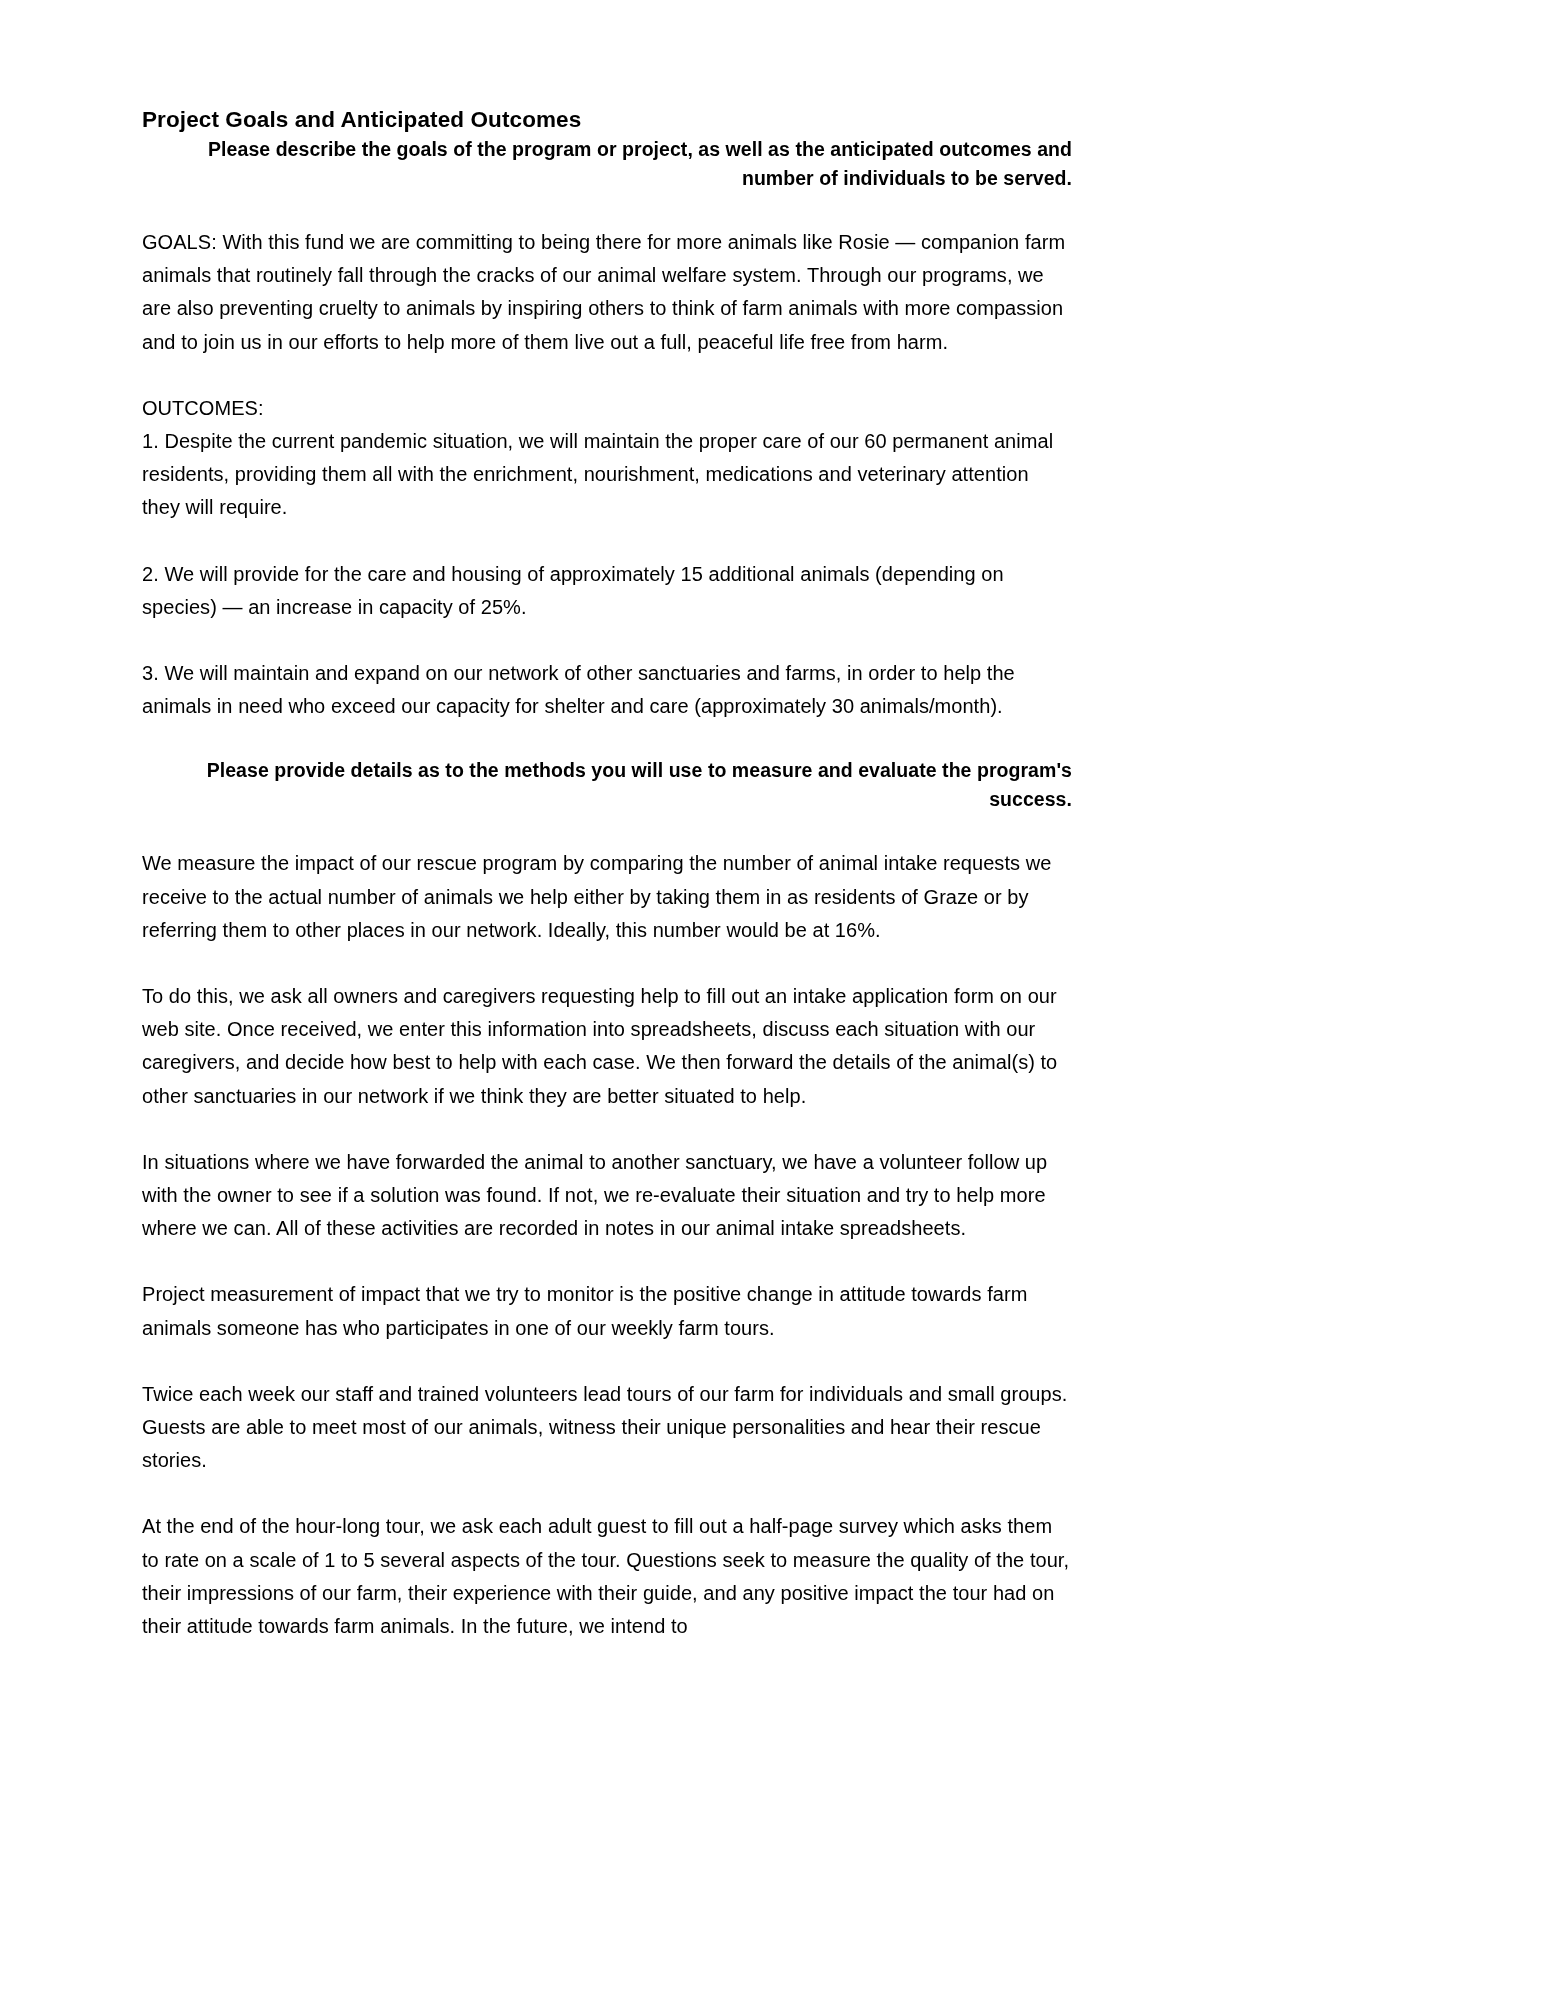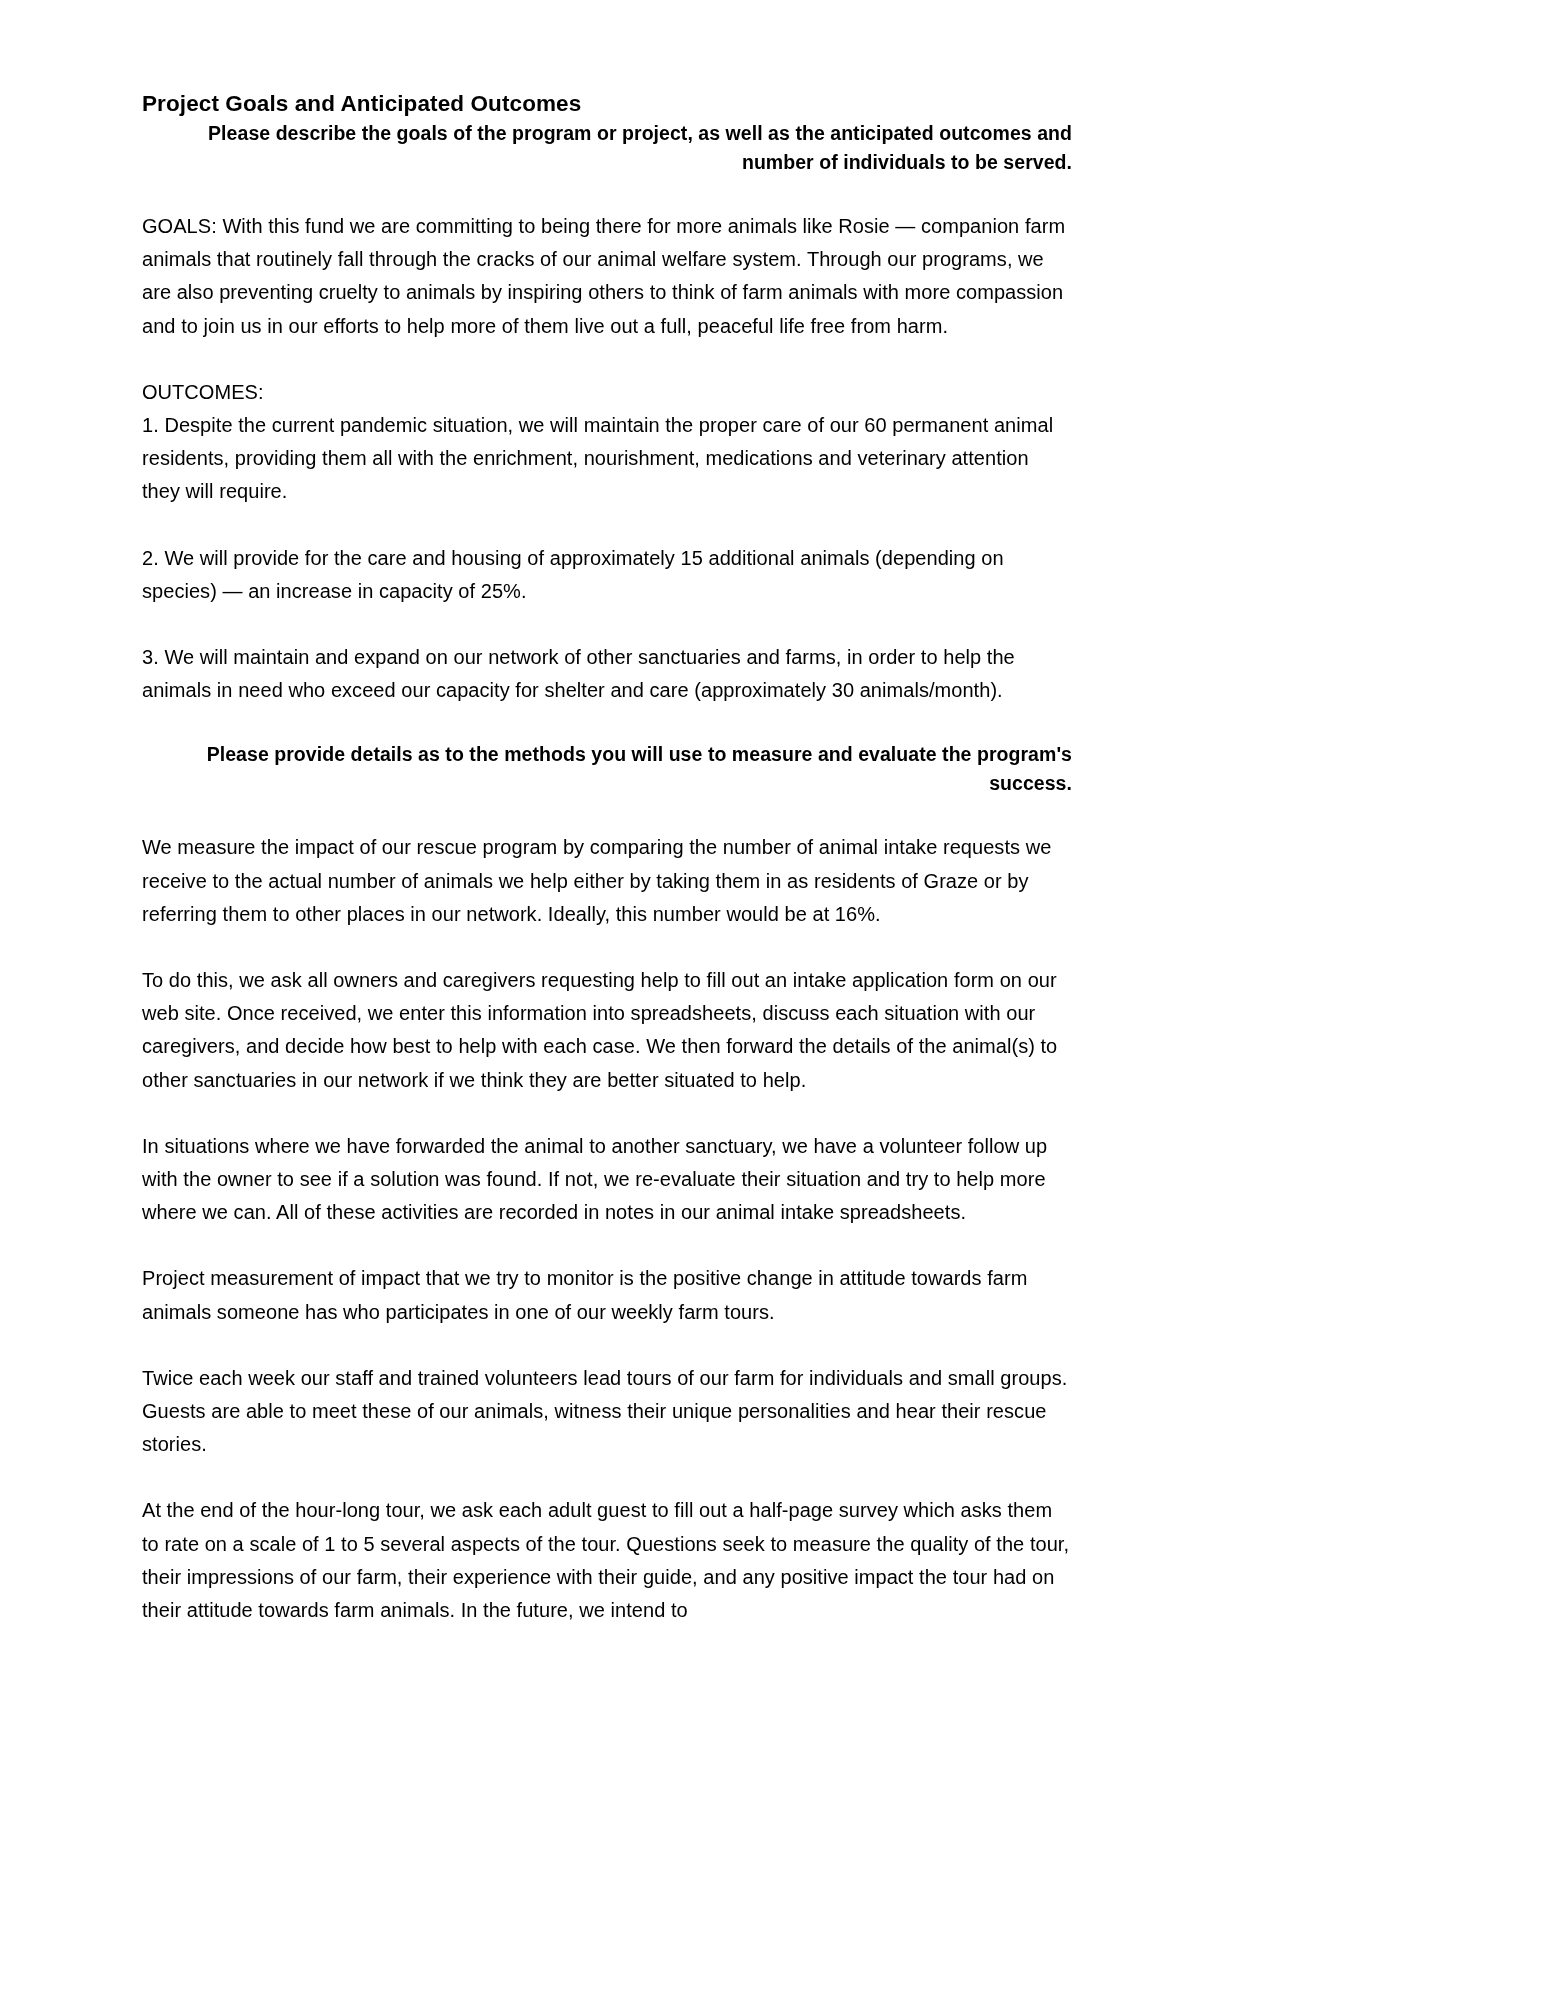--- a/index.html
+++ b/index.html
@@ -18,21 +18,21 @@
     width: 1545px;
     height: 2000px;
     margin: 0 auto;
     background: #ffffff;
     box-sizing: border-box;
     overflow: hidden;
   }
   .doc-body {
     position: absolute;
     left: 142px;
-    top: 88px;
+    top: 104px;
     width: 930px;
   }
   .section-title {
     font-size: 22.5px;
     font-weight: bold;
     line-height: 31px;
     letter-spacing: 0.1px;
     margin: 0;
   }
   .section-prompt {
@@ -96,20 +96,20 @@
     <div class="gap-lg"></div>
 
     <p class="para">In situations where we have forwarded the animal to another sanctuary, we have a volunteer follow up with the owner to see if a solution was found. If not, we re-evaluate their situation and try to help more where we can. All of these activities are recorded in notes in our animal intake spreadsheets.</p>
 
     <div class="gap-lg"></div>
 
     <p class="para">Project measurement of impact that we try to monitor is the positive change in attitude towards farm animals someone has who participates in one of our weekly farm tours.</p>
 
     <div class="gap-lg"></div>
 
-    <p class="para">Twice each week our staff and trained volunteers lead tours of our farm for individuals and small groups. Guests are able to meet these of our animals, witness their unique personalities and hear their rescue stories.</p>
+    <p class="para">Twice each week our staff and trained volunteers lead tours of our farm for individuals and small groups. Guests are able to meet most of our animals, witness their unique personalities and hear their rescue stories.</p>
 
     <div class="gap-lg"></div>
 
     <p class="para">At the end of the hour-long tour, we ask each adult guest to fill out a half-page survey which asks them to rate on a scale of 1 to 5 several aspects of the tour. Questions seek to measure the quality of the tour, their impressions of our farm, their experience with their guide, and any positive impact the tour had on their attitude towards farm animals. In the future, we intend to</p>
 
   </div>
 </div>
 
 </body></html>

